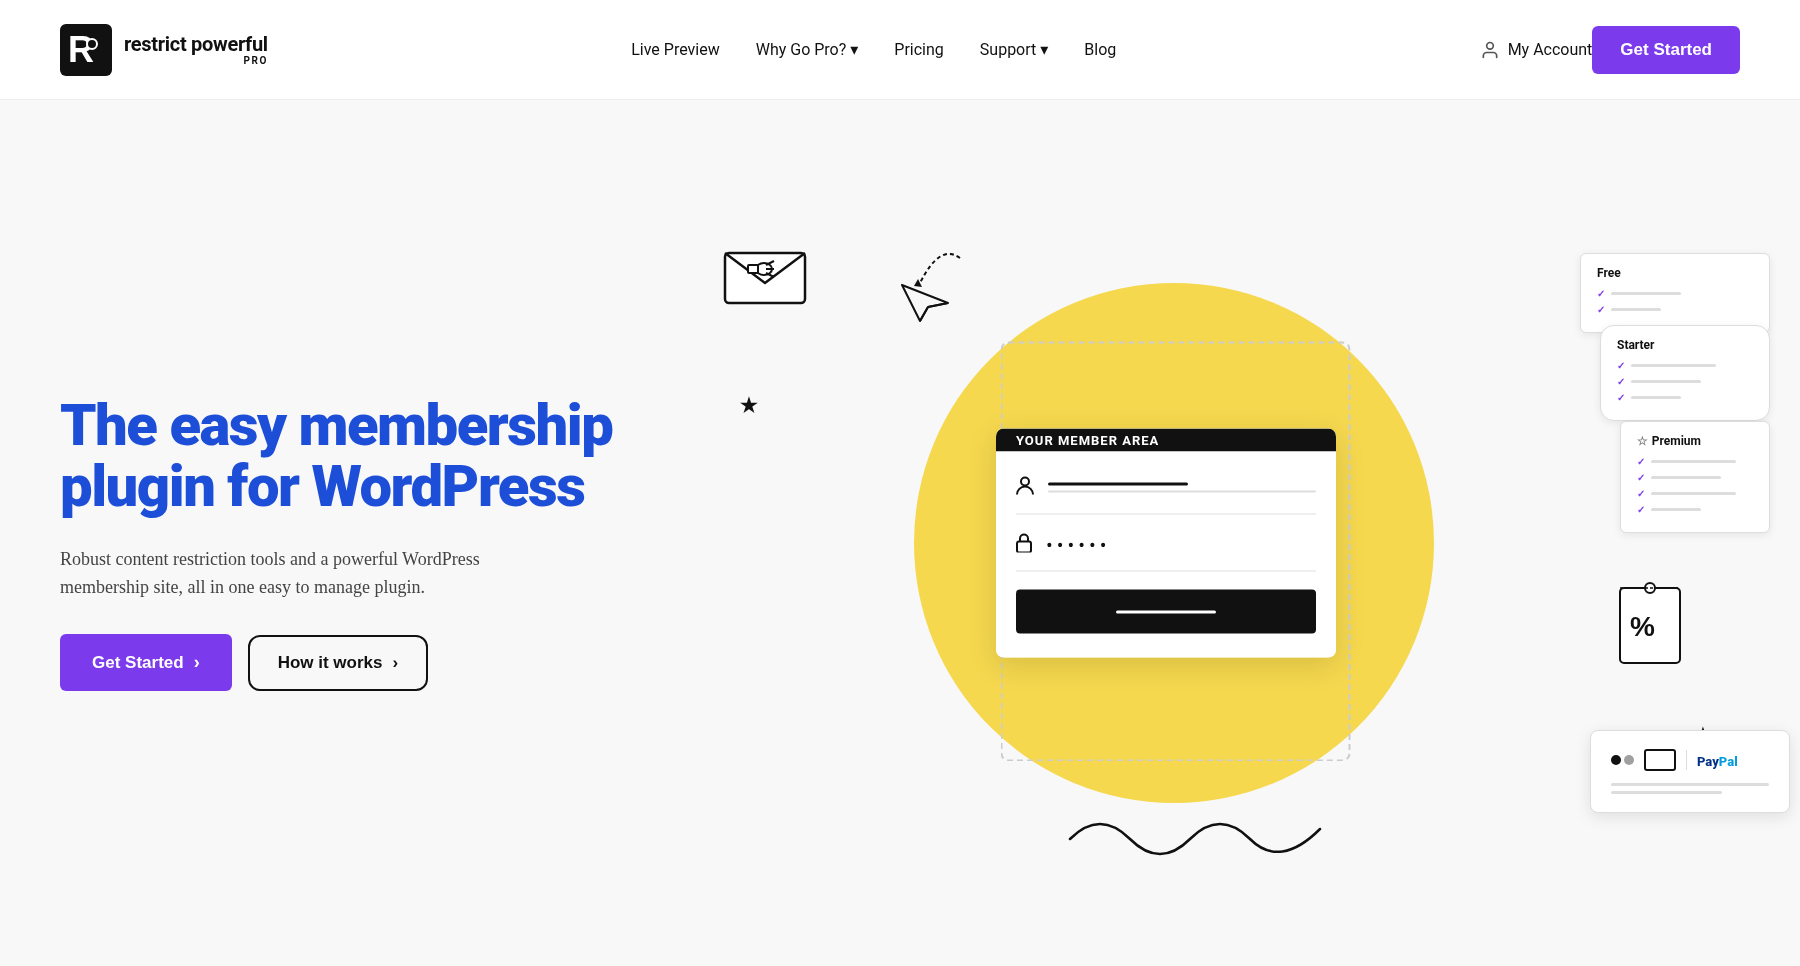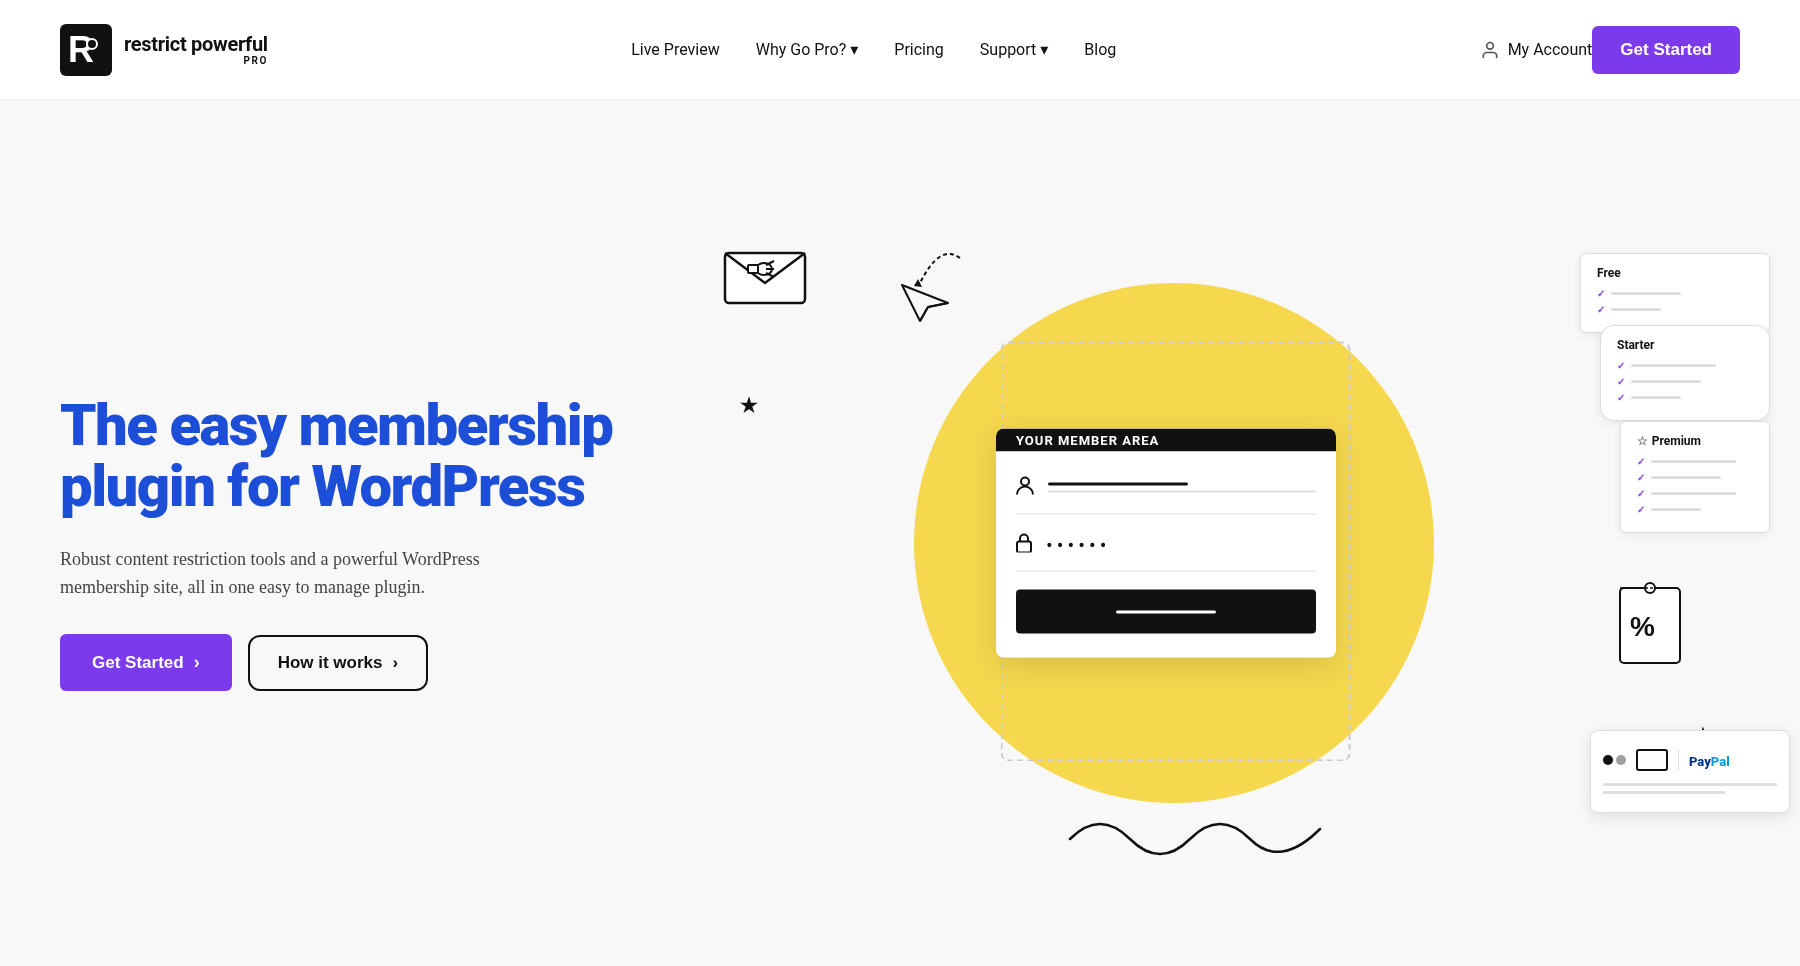--- a/index.html
+++ b/index.html
@@ -350,21 +350,21 @@
     .pricing-line.long { width: 85px; flex: none; }
 
     
     .payment-card {
       position: absolute;
       bottom: 80px;
       right: -50px;
       background: #fff;
       border: 1.5px solid #ddd;
       border-radius: 8px;
-      padding: 18px 12px;
+      padding: 18px 20px;
       width: 200px;
       box-shadow: 0 4px 16px rgba(0,0,0,0.1);
       z-index: 3;
     }
 
     .payment-icons {
       display: flex;
       align-items: center;
       gap: 10px;
       margin-bottom: 12px;

